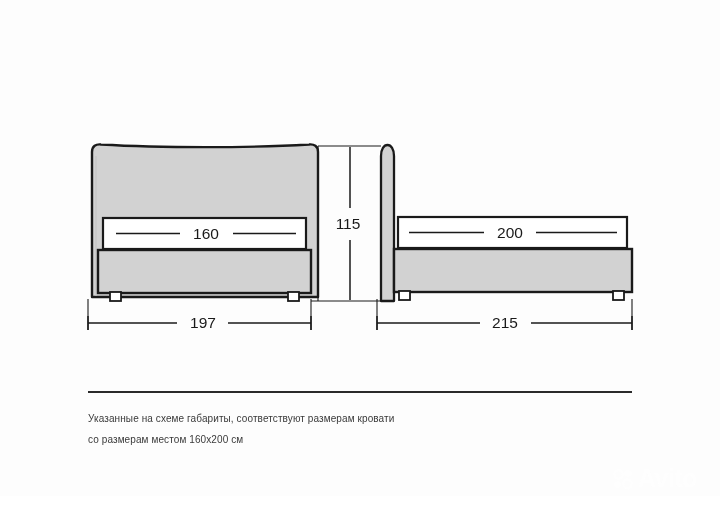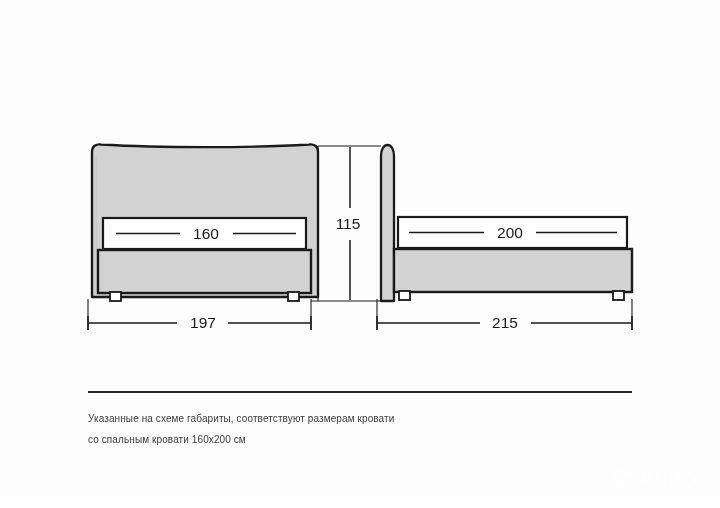--- a/index.html
+++ b/index.html
@@ -158,21 +158,21 @@
 
       <text class="dim-text" x="505" y="324">215</text>
     </g>
 
     <line x1="88" y1="392" x2="632" y2="392" stroke="#2b2b2b" stroke-width="1.8"></line>
 
   </svg>
 
   <div class="caption-block">
     <div class="caption-line">Указанные на схеме габариты, соответствуют размерам кровати</div>
-    <div class="caption-line">со спальным кровати 160x200 см</div>
+    <div class="caption-line">со размерам местом 160x200 см</div>
   </div>
 
   <div class="watermark">
     <svg width="22" height="22" viewBox="0 0 22 22">
       <circle cx="6.5" cy="6.5" r="4.2" fill="none" stroke="#ffffff" stroke-width="2"></circle>
       <circle cx="16" cy="5.5" r="3.2" fill="#ffffff"></circle>
       <circle cx="5.5" cy="16.5" r="3.2" fill="#ffffff"></circle>
       <circle cx="15.5" cy="16" r="4.2" fill="none" stroke="#ffffff" stroke-width="2"></circle>
     </svg>
     <span class="watermark-text">Avito</span>

